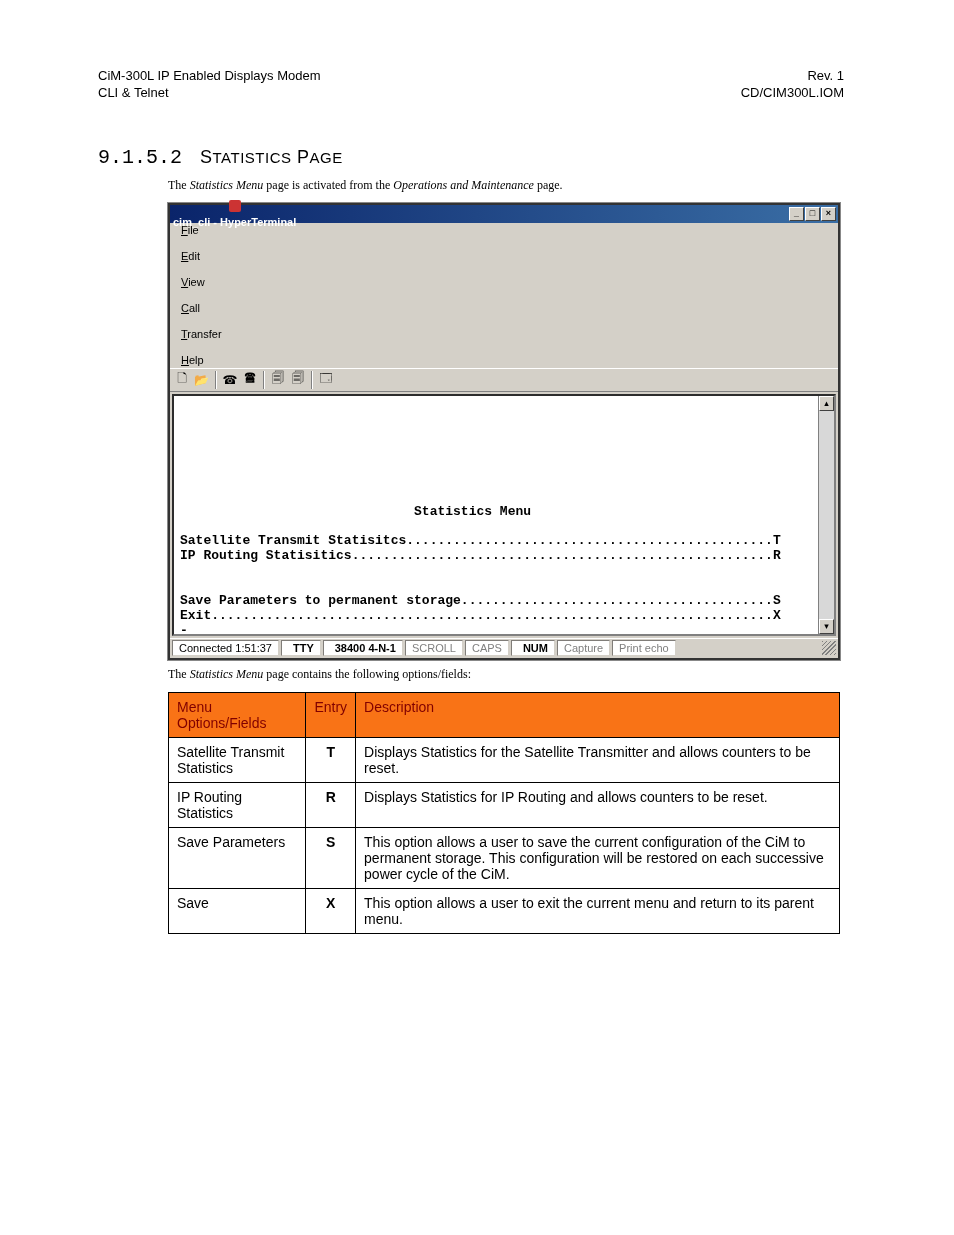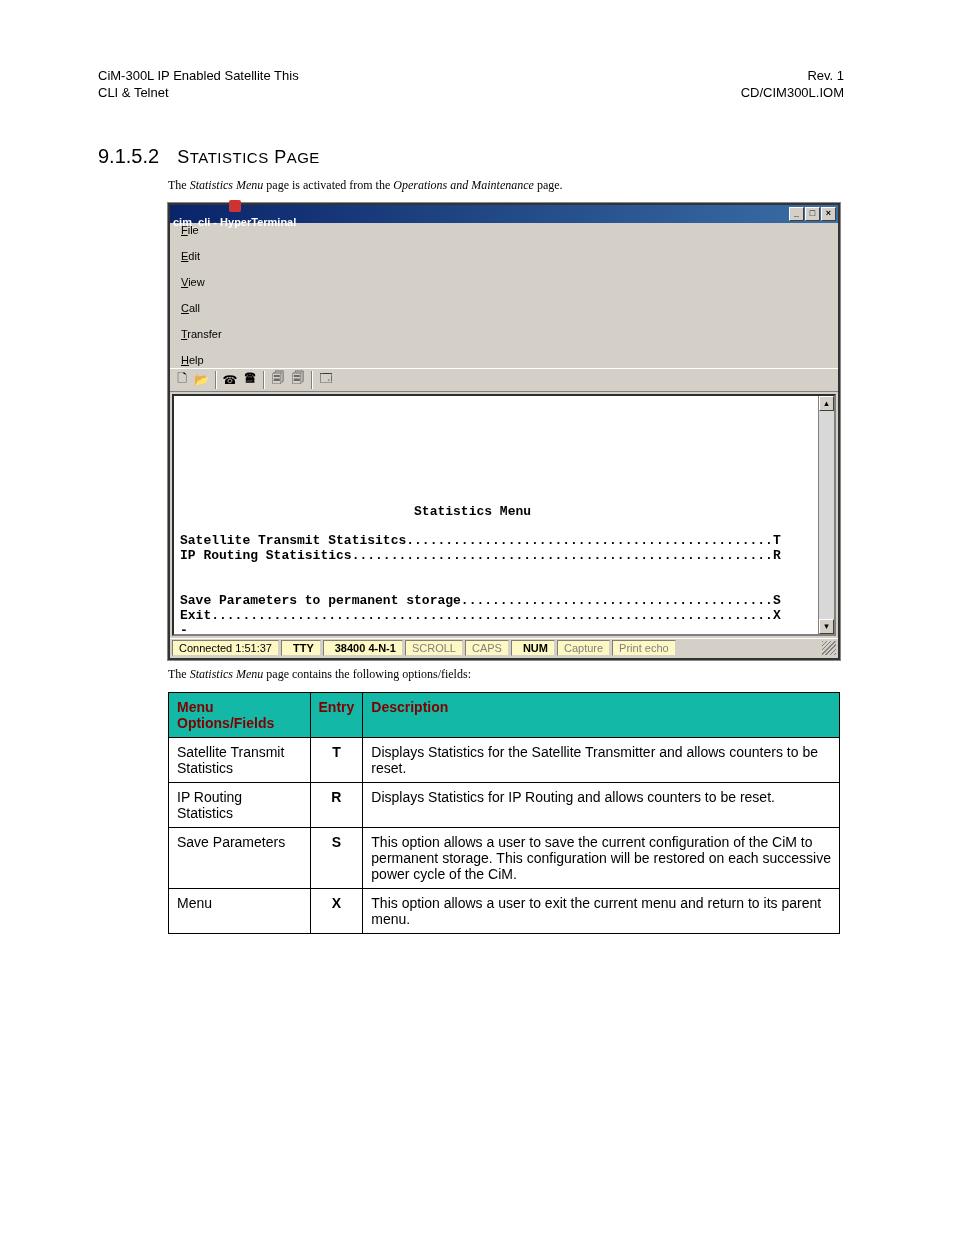--- a/index.html
+++ b/index.html
@@ -18,21 +18,21 @@
     font-size: 13px;
     display: flex;
     justify-content: space-between;
     line-height: 1.3;
     margin-bottom: 40px;
   }
   .hdr-left, .hdr-right { white-space: pre; }
   .hdr-right { text-align: right; }
 
   .sec-num {
-    font-family: Liberation Sans, sans-serif;
+    font-family: Liberation Mono, monospace;
     font-size: 20px;
   }
   .sec-title {
     font-family: Arial, Helvetica, sans-serif;
     font-size: 18px;
     letter-spacing: 0.5px;
   }
   .sec-title .sc-first { font-size: 18px; }
   .sec-title .sc-rest { font-size: 15px; }
   h2.section { margin: 0 0 8px 0; font-weight: 400; }
@@ -144,21 +144,21 @@
     background: #d4d0c8;
     padding: 1px 2px 2px 2px;
     font-size: 11px;
     align-items: center;
   }
   .sb-cell {
     border: 1px inset #d4d0c8;
     padding: 0 6px;
     height: 16px; line-height: 14px;
     margin-right: 2px;
-    background: #fef9c3;
+    background: #ffffff;
     white-space: nowrap;
   }
   .sb-dim { color: #808080; }
   .sb-bold { font-weight: bold; color: #000; padding-left: 11px; }
   .sb-grow { flex: 1; border: none; }
   .resize {
     width: 14px; height: 14px;
     background: repeating-linear-gradient(135deg, #808080 0 1px, #d4d0c8 1px 3px);
     margin-left: auto;
   }
@@ -172,40 +172,40 @@
     font-size: 14px;
     border: 1.5px solid #000;
   }
   .desc-table th, .desc-table td {
     border: 1px solid #000;
     padding: 6px 8px;
     vertical-align: top;
     text-align: left;
   }
   .desc-table th {
-    background: #14b8a6;
+    background: #f97316;
     color: #800000;
-    font-weight: bold;
+    font-weight: normal;
   }
   .desc-table td.entry { text-align: center; font-weight: bold; }
 
   .page-num {
     text-align: center;
     font-family: Arial, Helvetica, sans-serif;
     font-size: 13px;
     margin-top: 320px;
   }
 </style>
 </head>
 <body>
 
 <div class="page">
 
   <div class="hdr">
-    <div class="hdr-left"><span>CiM-300L IP Enabled Satellite This</span>
+    <div class="hdr-left"><span>CiM-300L IP Enabled Displays Modem</span>
 <span>CLI &amp; Telnet</span></div>
     <div class="hdr-right"><span>Rev. 1</span>
 <span>CD/CIM300L.IOM</span></div>
   </div>
 
   <h2 class="section">
     <span class="sec-num">9.1.5.2</span>&nbsp;&nbsp;
     <span class="sec-title"><span class="sc-first">S</span><span class="sc-rest">TATISTICS</span> <span class="sc-first">P</span><span class="sc-rest">AGE</span></span>
   </h2>
 
@@ -305,21 +305,21 @@
           <td>IP Routing Statistics</td>
           <td class="entry">R</td>
           <td>Displays Statistics for IP Routing and allows counters to be reset.</td>
         </tr>
         <tr>
           <td>Save Parameters</td>
           <td class="entry">S</td>
           <td>This option allows a user to save the current configuration of the CiM to permanent storage. This configuration will be restored on each successive power cycle of the CiM.</td>
         </tr>
         <tr>
-          <td>Menu</td>
+          <td>Save</td>
           <td class="entry">X</td>
           <td>This option allows a user to exit the current menu and return to its parent menu.</td>
         </tr>
       </tbody>
   </table>
 
   <div class="page-num">171</div>
 
 </div>
 

